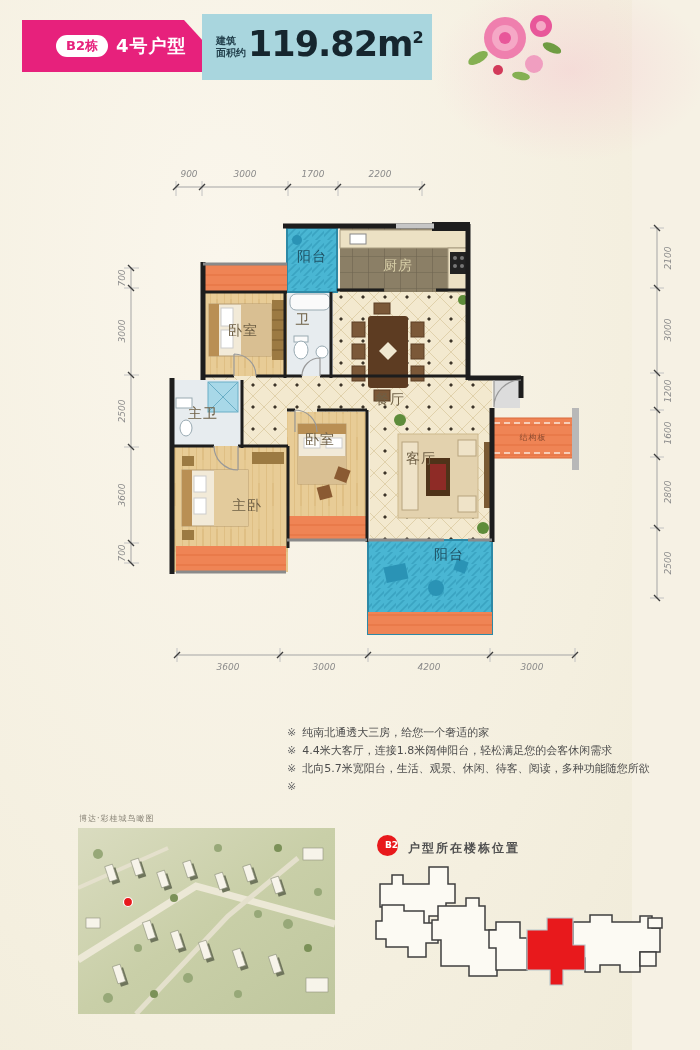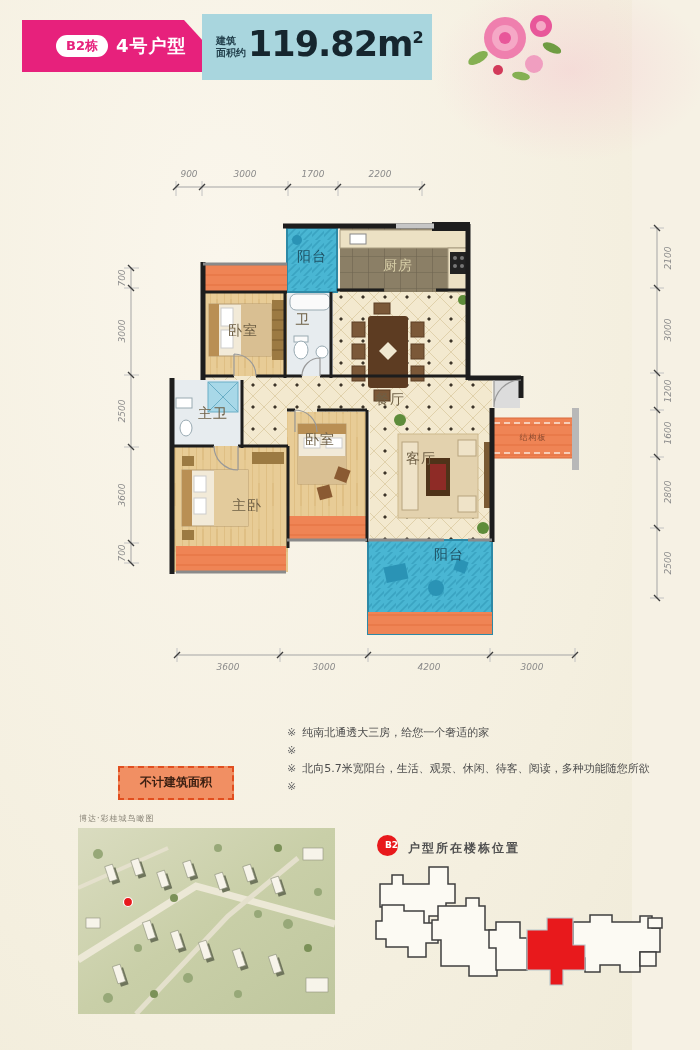--- a/index.html
+++ b/index.html
@@ -300,36 +300,36 @@
   <span class="dim v" style="left:668px;top:391px">1200</span>
   <span class="dim v" style="left:668px;top:433px">1600</span>
   <span class="dim v" style="left:668px;top:492px">2800</span>
   <span class="dim v" style="left:668px;top:563px">2500</span>
 
   <span class="rl teal" style="left:312px;top:257px">阳台</span>
   <span class="rl" style="left:398px;top:266px;color:#d8cfa8">厨房</span>
   <span class="rl" style="left:303px;top:320px">卫</span>
   <span class="rl" style="left:243px;top:331px">卧室</span>
   <span class="rl" style="left:390px;top:400px">餐厅</span>
-  <span class="rl" style="left:213px;top:414px">主卫</span>
+  <span class="rl" style="left:203px;top:414px">主卫</span>
   <span class="rl" style="left:320px;top:440px">卧室</span>
   <span class="rl" style="left:421px;top:459px">客厅</span>
   <span class="rl" style="left:247px;top:506px">主卧</span>
   <span class="rl teal" style="left:449px;top:555px">阳台</span>
   <span class="rl slab" style="left:533px;top:437px">结构板</span>
 
-  <div class="lg2">不计建筑面积</div>
 
   <div class="features">
     <div class="feat">
         <span class="mk">※</span>
         <span>纯南北通透大三房，给您一个奢适的家</span>
       </div>
     <div class="feat">
         <span class="mk">※</span>
+        <span>4.4米大客厅，连接1.8米阔伸阳台，轻松满足您的会客休闲需求</span>
       </div>
     <div class="feat">
         <span class="mk">※</span>
         <span>北向5.7米宽阳台，生活、观景、休闲、待客、阅读，多种功能随您所欲</span>
       </div>
     <div class="feat">
         <span class="mk">※</span>
       </div>
   </div>
 

